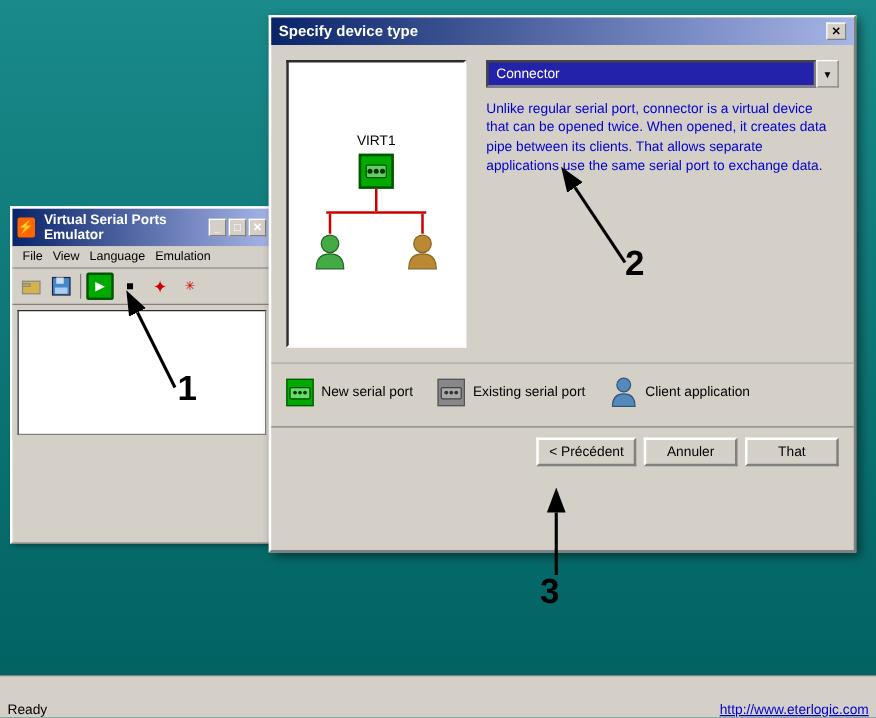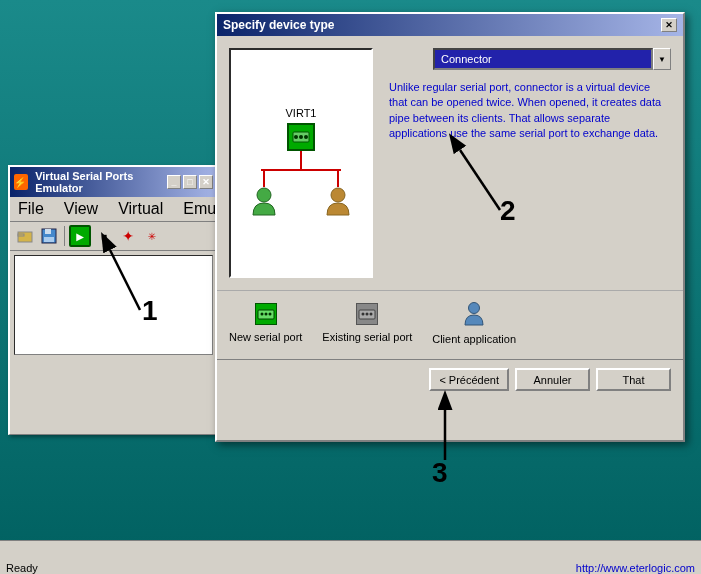--- a/index.html
+++ b/index.html
@@ -62,22 +62,22 @@
       display: flex;
       align-items: center;
       justify-content: center;
       cursor: pointer;
     }
 
     .app-menubar {
       background: #d4d0c8;
       padding: 2px 4px;
       display: flex;
-      gap: 12px;
-      font-size: 16px;
+      gap: 0;
+      font-size: 10px;
       border-bottom: 1px solid #808080;
     }
 
     .app-menubar span {
       padding: 1px 4px;
       cursor: pointer;
     }
 
     .app-toolbar {
       background: #d4d0c8;
@@ -208,21 +208,20 @@
 
     .device-type-label {
       font-size: 11px;
       margin-bottom: 4px;
     }
 
     .dropdown-container {
       display: flex;
       align-items: center;
       margin-bottom: 10px;
-      margin-left: 44px;
     }
 
     .dropdown-arrow-btn {
       width: 18px;
       height: 22px;
       background: #d4d0c8;
       border: 1px solid #808080;
       border-top-color: #fff;
       border-left-color: #fff;
       display: flex;
@@ -237,21 +236,20 @@
       color: #0000cc;
       line-height: 1.4;
       margin-bottom: 8px;
     }
 
     .port-option {
       display: flex;
       align-items: center;
       gap: 6px;
       cursor: pointer;
-      flex-direction: column;
     }
 
     
     .dialog-buttons {
       display: flex;
       justify-content: flex-end;
       gap: 6px;
       padding: 8px 12px;
       border-top: 1px solid #808080;
       margin-top: 4px;
@@ -291,20 +289,21 @@
       display: flex;
       align-items: flex-end;
       justify-content: space-between;
       padding: 0 6px;
       font-size: 11px;
       z-index: 5;
     }
 
     .status-link {
       color: #0000cc;
+      text-decoration: underline;
     }
 
     
     .app-icon {
       width: 16px;
       height: 16px;
       background: #ff6600;
       border-radius: 2px;
       display: inline-flex;
       align-items: center;
@@ -335,21 +334,21 @@
       </div>
       <div class="app-titlebar-buttons">
         <div class="titlebar-btn">_</div>
         <div class="titlebar-btn">□</div>
         <div class="titlebar-btn">✕</div>
       </div>
     </div>
     <div class="app-menubar">
       <span>File</span>
       <span>View</span>
-      <span>Virtual</span>
+      <span>Language</span>
       <span>Emulation</span>
     </div>
     <div class="app-toolbar">
       <div class="toolbar-btn">
         <svg width="16" height="14" viewBox="0 0 16 14">
             <rect x="1" y="3" width="14" height="10" fill="#d4b44a" stroke="#888" stroke-width="1"></rect>
             <rect x="1" y="5" width="6" height="2" fill="#d4b44a" stroke="#888" stroke-width="1"></rect>
           </svg>
       </div>
       <div class="toolbar-btn">

